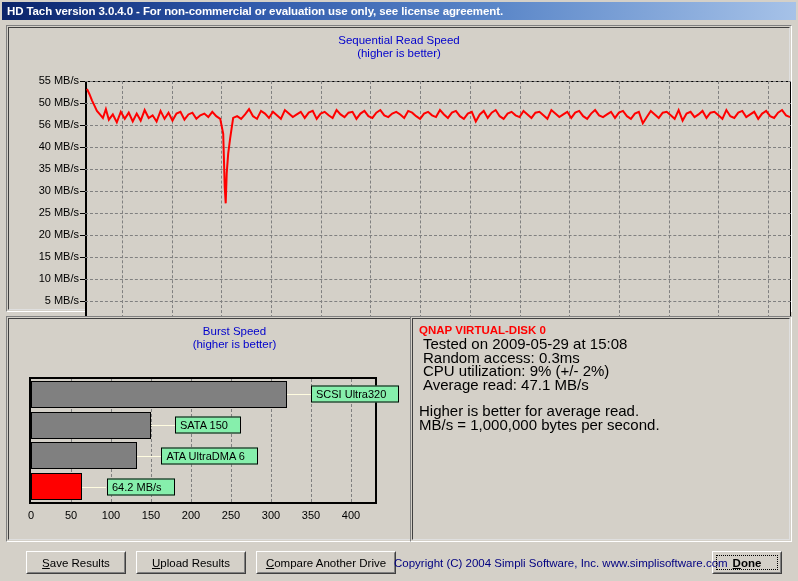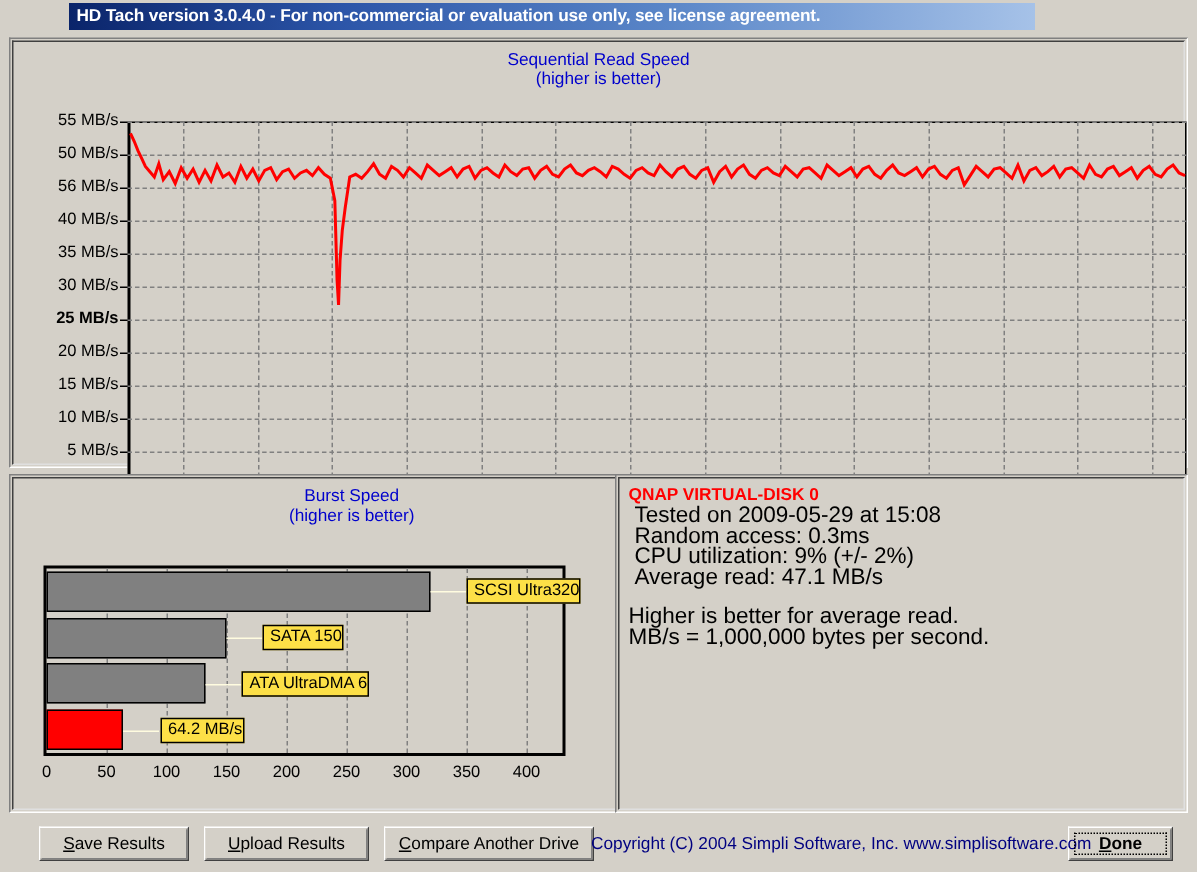--- a/index.html
+++ b/index.html
@@ -7,23 +7,23 @@
     width:798px;height:581px;overflow:hidden;
     background:#d4d0c8;
     font-family:"Liberation Sans", sans-serif;
     font-size:11px;color:#000;
     -webkit-font-smoothing:none;
   }
   #app{position:relative;width:798px;height:581px;background:#d4d0c8;}
 
   
   .titlebar{
-    position:absolute;left:2px;top:2px;width:644px;height:18px;
+    position:absolute;left:2px;top:2px;width:794px;height:18px;
     background:linear-gradient(to right,#0a246a 0%,#2c55a8 28%,#5a86c8 62%,#a6c2e8 100%);
-    display:flex;align-items:center;margin-left:44px;
+    display:flex;align-items:center;
   }
   .titlebar-text{
     color:#fff;font-weight:bold;font-size:11.5px;margin-left:5px;white-space:nowrap;
     letter-spacing:-0.1px;
   }
 
   
   .panel{
     position:absolute;background:#d4d0c8;
     border-top:1px solid #808080;border-left:1px solid #808080;
@@ -73,22 +73,22 @@
   
   #burst-plot{
     position:absolute;left:22px;top:60px;width:348px;height:127px;
     border:2px solid #000;box-sizing:border-box;background:#d4d0c8;
   }
   .bbar{position:absolute;left:0;border:1px solid #000;box-sizing:border-box;}
   .bbar.gray{background:#808080;}
   .bbar.red{background:#ff0000;}
   .leader{position:absolute;height:1px;background:#fffce0;}
   .callout{
-    position:absolute;background:#fde047;border:1px solid #000;
-    font-size:11px;padding:1px 0 2px 4px;white-space:nowrap;
+    position:absolute;background:#86efac;border:1px solid #000;
+    font-size:11px;padding:1px 12px 2px 4px;white-space:nowrap;
     transform:translateY(-50%);line-height:12px;
   }
   .bxtick-label{
     position:absolute;top:0;text-align:center;font-size:11px;
     transform:translateX(-50%);white-space:nowrap;
   }
 
   
   .info-wrap{position:absolute;left:8px;top:6px;right:6px;}
   .drive-name{color:#ff0000;font-weight:bold;font-size:11.5px;line-height:14px;}
@@ -177,21 +177,21 @@
         <div class="ytick-label" style="top: 297px; width: 70px; left: 2px;">0 MB/s</div>
         <div class="ytickmark" style="top: 297px; left: 73px;"></div>
         <div class="ytick-label" style="top: 275px; width: 70px; left: 2px;">5 MB/s</div>
         <div class="ytickmark" style="top: 275px; left: 73px;"></div>
         <div class="ytick-label" style="top: 253px; width: 70px; left: 2px;">10 MB/s</div>
         <div class="ytickmark" style="top: 253px; left: 73px;"></div>
         <div class="ytick-label" style="top: 231px; width: 70px; left: 2px;">15 MB/s</div>
         <div class="ytickmark" style="top: 231px; left: 73px;"></div>
         <div class="ytick-label" style="top: 209px; width: 70px; left: 2px;">20 MB/s</div>
         <div class="ytickmark" style="top: 209px; left: 73px;"></div>
-        <div class="ytick-label" style="top: 187px; width: 70px; left: 2px; font-weight: bold;">25 MB/s</div>
+        <div class="ytick-label" style="top: 187px; width: 70px; left: 2px;">25 MB/s</div>
         <div class="ytickmark" style="top: 187px; left: 73px;"></div>
         <div class="ytick-label" style="top: 165px; width: 70px; left: 2px;">30 MB/s</div>
         <div class="ytickmark" style="top: 165px; left: 73px;"></div>
         <div class="ytick-label" style="top: 143px; width: 70px; left: 2px;">35 MB/s</div>
         <div class="ytickmark" style="top: 143px; left: 73px;"></div>
         <div class="ytick-label" style="top: 121px; width: 70px; left: 2px;">40 MB/s</div>
         <div class="ytickmark" style="top: 121px; left: 73px;"></div>
         <div class="ytick-label" style="top: 99px; width: 70px; left: 2px;">56 MB/s</div>
         <div class="ytickmark" style="top: 99px; left: 73px;"></div>
         <div class="ytick-label" style="top: 77px; width: 70px; left: 2px;">50 MB/s</div>

